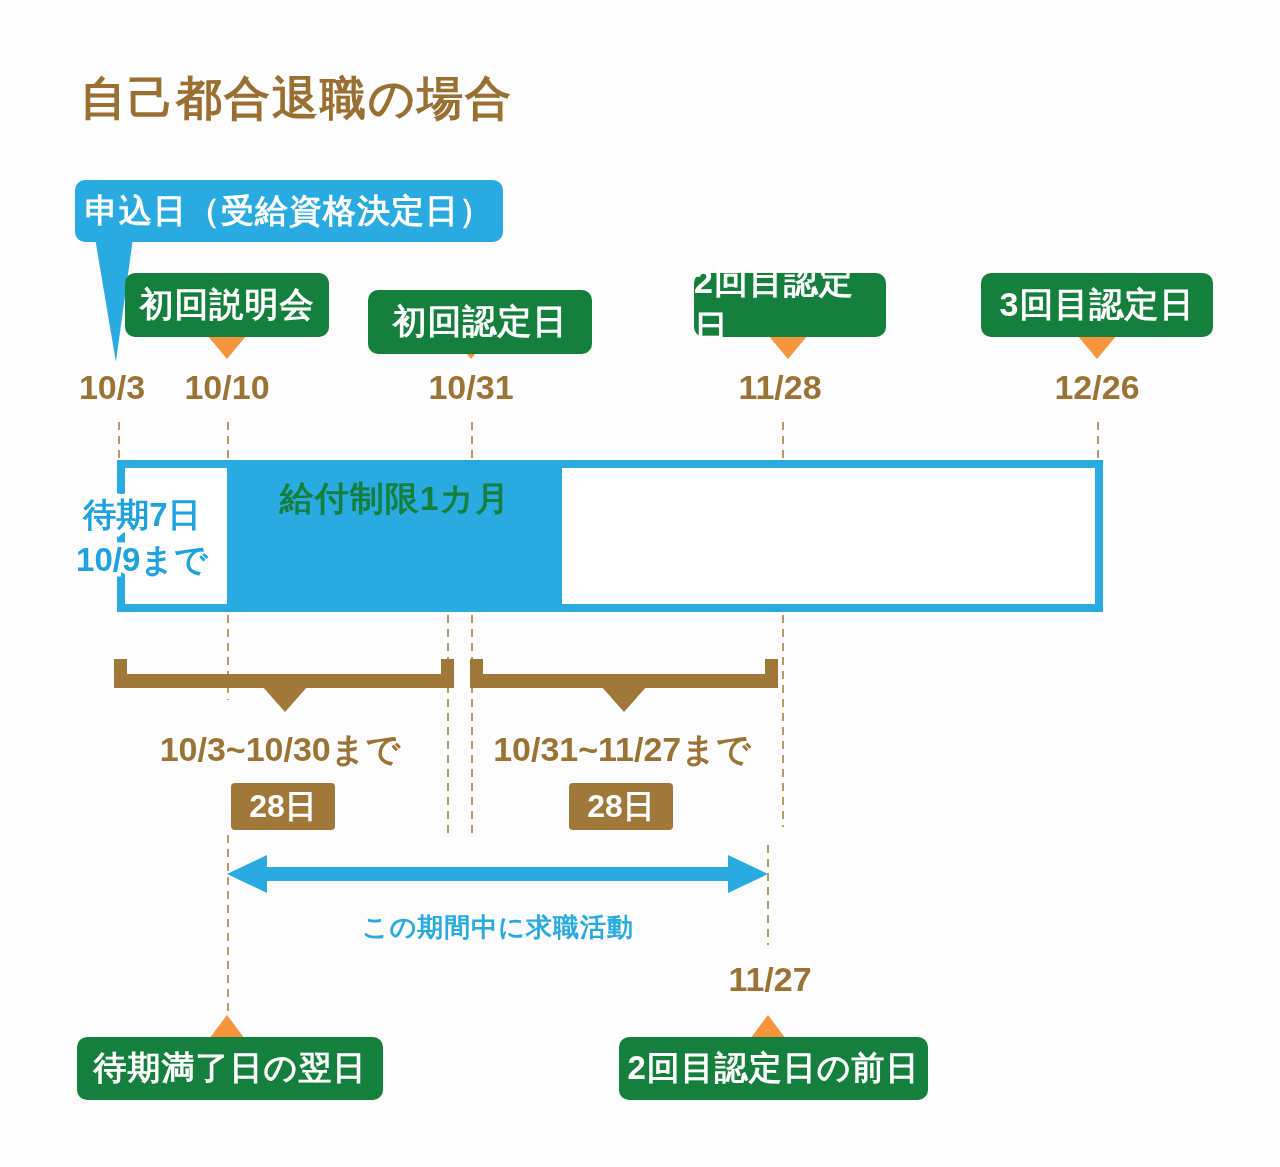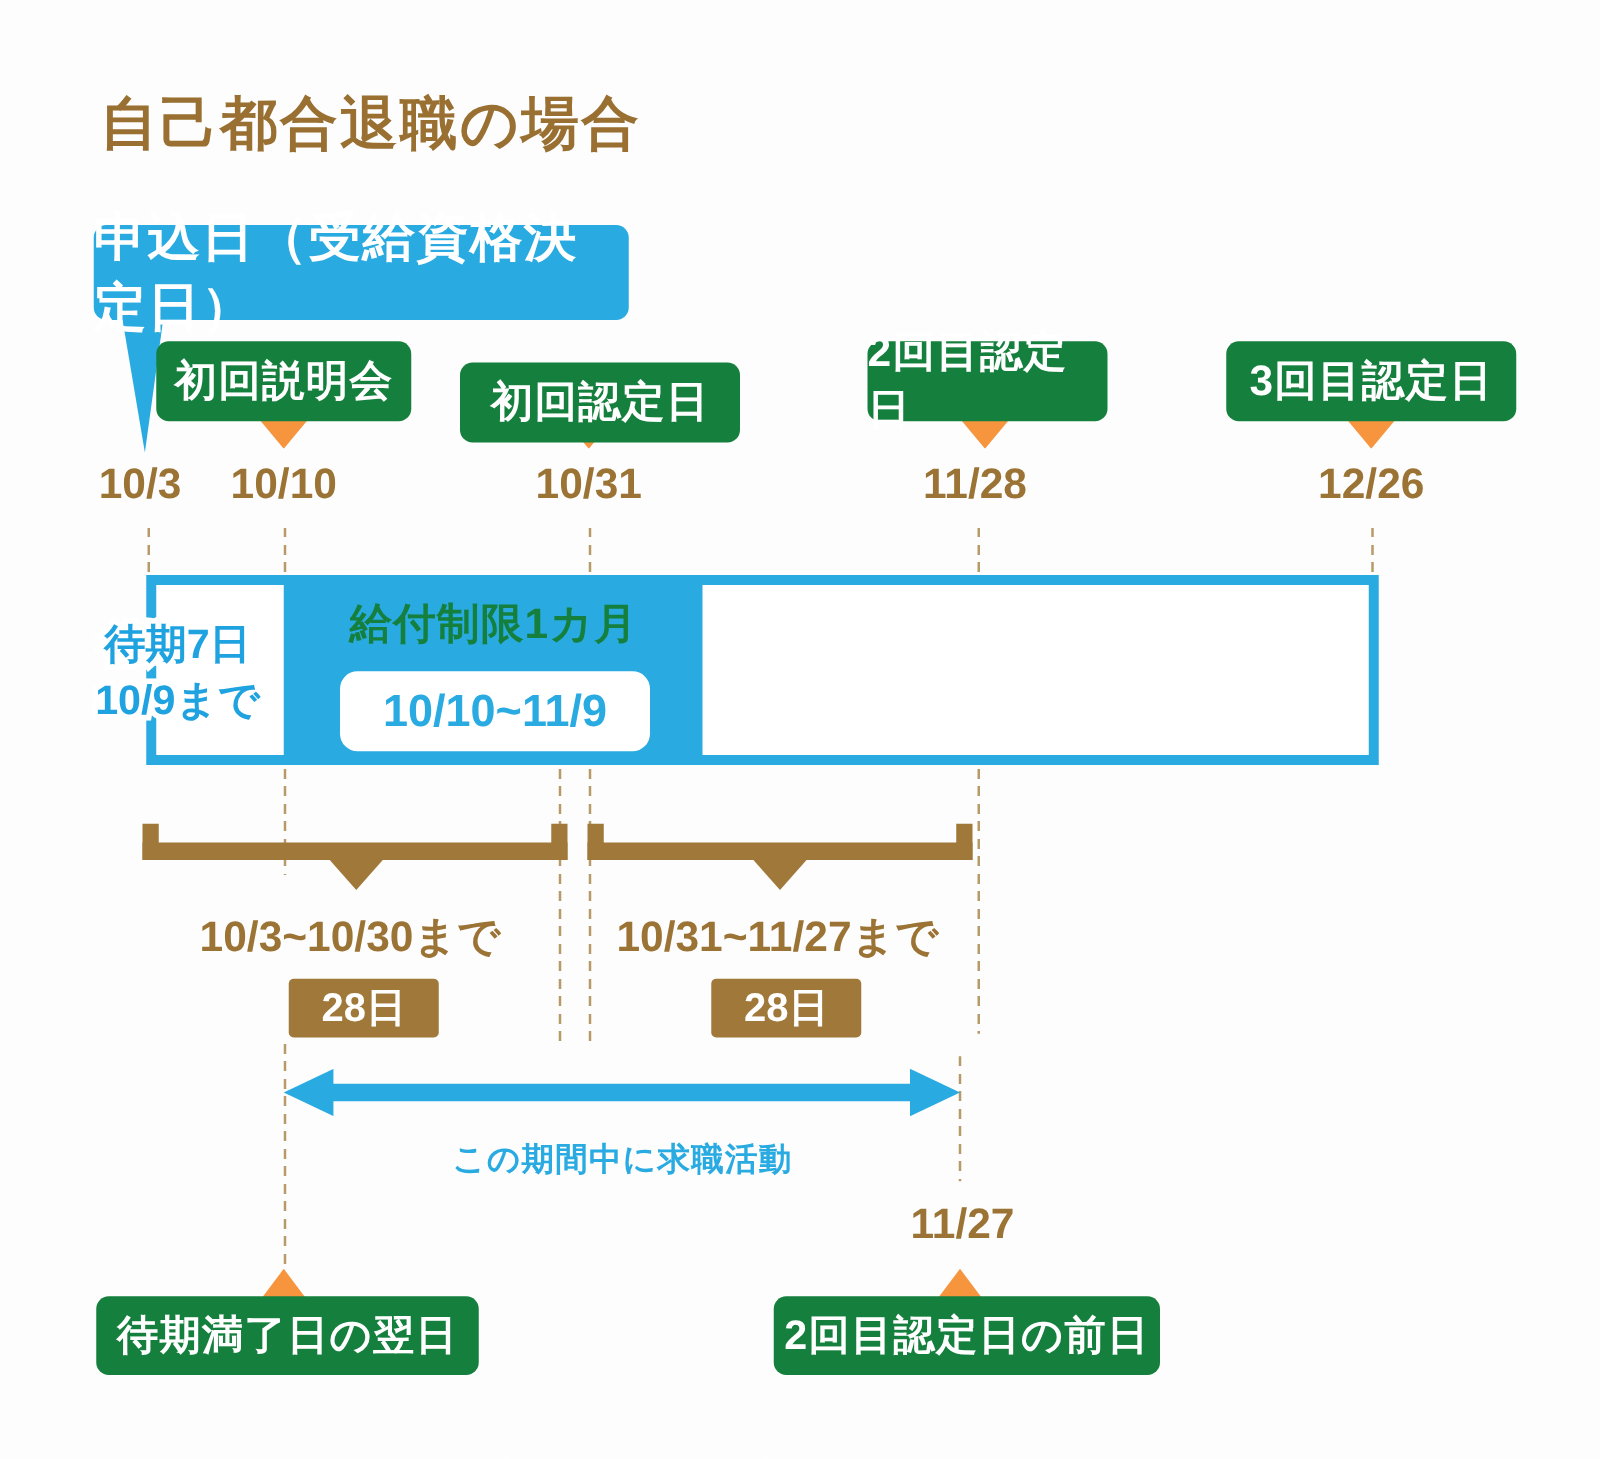--- a/index.html
+++ b/index.html
@@ -19,21 +19,21 @@
     font-size: 46px; font-weight: 800; color: #997031;
     letter-spacing: 2px;
   }
   .callout {
     position: absolute; height: 64px; border-radius: 10px;
     background: #15803d; color: #fff;
     font-size: 34px; font-weight: 700;
     display: flex; align-items: center; justify-content: center;
     z-index: 6; letter-spacing: 1px;
   }
-  .callout.blue { background: #29ABE2; height: 76px; font-size: 42px; }
+  .callout.blue { background: #29ABE2; height: 62px; font-size: 33px; }
   .pointer-down {
     position: absolute; width: 40px; height: 24px; background: #F7943E;
     clip-path: polygon(0 0, 100% 0, 50% 100%); z-index: 5;
   }
   .pointer-up {
     position: absolute; width: 36px; height: 24px; background: #F7943E;
     clip-path: polygon(50% 0, 100% 100%, 0 100%); z-index: 5;
   }
   .blue-tail {
     position: absolute; left: 95px; top: 238px; width: 38px; height: 124px;
@@ -90,21 +90,21 @@
   .bk-tri {
     width: 46px; height: 26px; top: 686px;
     clip-path: polygon(0 0, 100% 0, 50% 100%);
   }
   .period-label {
     position: absolute; top: 727px; transform: translateX(-50%);
     font-size: 34px; font-weight: 800; color: #9B7435; z-index: 4;
     white-space: nowrap;
   }
   .day-badge {
-    position: absolute; top: 783px; width: 120px; height: 47px;
+    position: absolute; top: 783px; width: 104px; height: 47px;
     background: #A0783A; border-radius: 4px; z-index: 4;
     display: flex; align-items: center; justify-content: center;
     font-size: 32px; font-weight: 800; color: #fff;
   }
 
   
   .arrow-shaft {
     position: absolute; left: 258px; top: 867px; width: 479px; height: 14px;
     background: #29ABE2; z-index: 3;
   }
@@ -172,23 +172,20 @@
   <div class="dash-v" style="left:227px; top:835px; height:178px;"></div>
   <div class="dash-v" style="left:447px; top:615px; height:218px;"></div>
   <div class="dash-v" style="left:471px; top:615px; height:218px;"></div>
   <div class="dash-v" style="left:782px; top:615px; height:212px;"></div>
   <div class="dash-v" style="left:767px; top:845px; height:100px;"></div>
 
   <div class="bar"></div>
   <div class="bar-fill"></div>
 
   <div class="restriction-title">給付制限1カ月</div>
-  <div class="range-pill">
-    <span>10/10~11/9</span>
-  </div>
 
   <div class="waiting-label">
     <div class="stroke-text" data-text="待期7日">待期7日</div>
     <div class="stroke-text" data-text="10/9まで">10/9まで</div>
   </div>
 
   <div class="bk bk-cap" style="left:114px;"></div>
   <div class="bk bk-bar" style="left:114px; width:340px;"></div>
   <div class="bk bk-cap" style="left:441px;"></div>
   <div class="bk bk-tri" style="left:262px;"></div>

